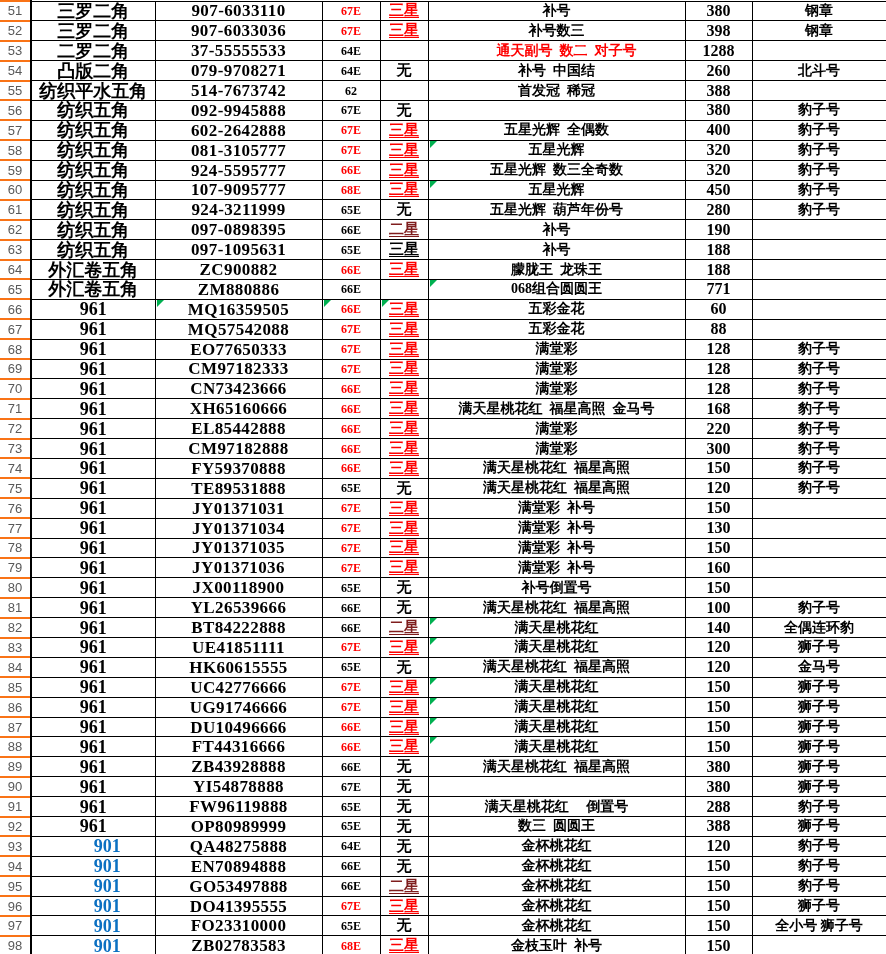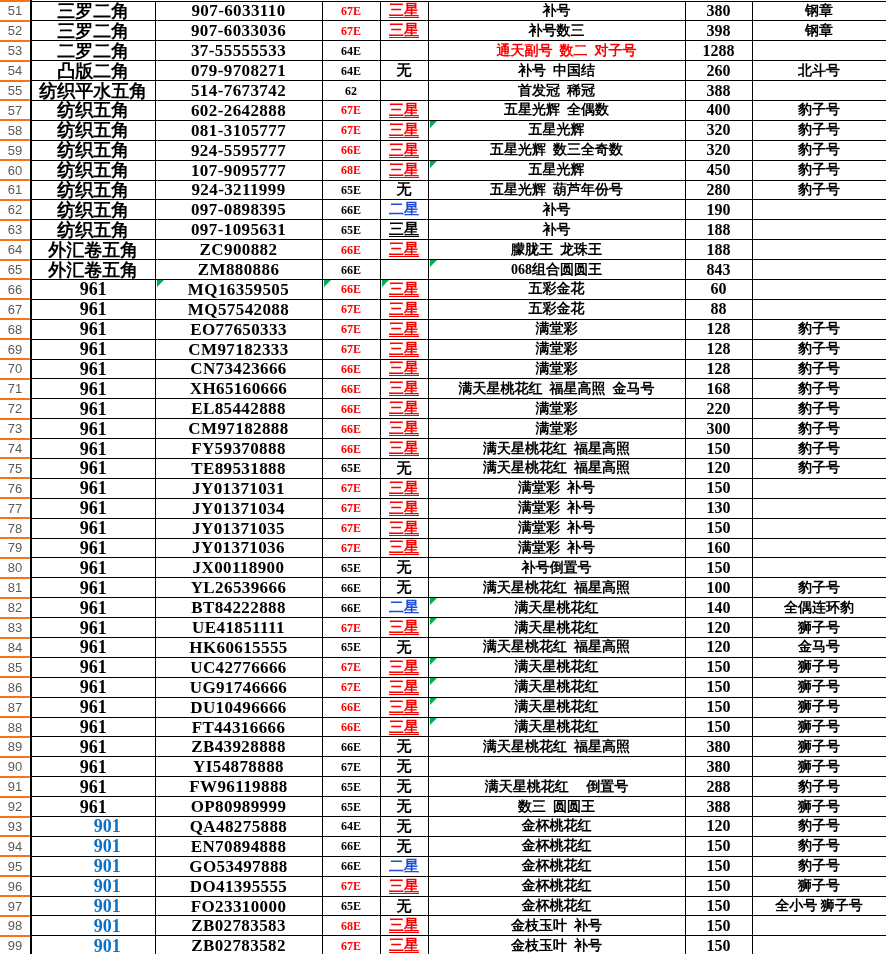--- a/index.html
+++ b/index.html
@@ -13,21 +13,21 @@
      color:#595959;font-size:13px;background:#fff;
      border-top:2px solid #f97316;border-bottom:1px solid #ededed;
      border-left:none;border-right:2px solid #000;}
   td.cat{font-size:18px;}
   td.cat.blue{color:#0b70c2;padding-left:28px;}
   td.serial{font-size:17px;letter-spacing:.4px;}
   td.grade{font-size:12px;}
   td.grade.red{color:#fe0000;}
   td.star{font-size:15px;}
   td.star.red{color:#fe0000;text-decoration:underline;text-underline-offset:2px;}
-  td.star.green{color:#1d4ed8;text-underline-offset:2px;}
+  td.star.green{color:#7f1d1d;text-decoration:underline;text-underline-offset:2px;}
   td.star.black{color:#000;text-decoration:underline;text-underline-offset:2px;}
   td.desc{font-size:14px;}
   td.desc.red{color:#fe0000;padding-left:20px;}
   td.price{font-size:16px;}
   td.note{font-size:14px;}
   .tri{position:absolute;top:0;left:1px;width:0;height:0;
        border-top:7px solid #00b050;border-right:7px solid transparent;}
   .strip{display:flex;height:7px;width:886px;}
   .strip .s1{width:31px;background:#e7eedb;}
   .strip .s2{width:789px;background:#edf1dd;}
@@ -97,20 +97,30 @@
     <td class="rownum">55</td>
     <td class="cat">纺织平水五角</td>
     <td class="serial">514-7673742</td>
     <td class="grade">62</td>
     <td class="star"></td>
     <td class="desc">首发冠  稀冠</td>
     <td class="price">388</td>
     <td class="note"></td>
   </tr>
 
+  <tr>
+    <td class="rownum">56</td>
+    <td class="cat">纺织五角</td>
+    <td class="serial">092-9945888</td>
+    <td class="grade">67E</td>
+    <td class="star">无</td>
+    <td class="desc"></td>
+    <td class="price">380</td>
+    <td class="note">豹子号</td>
+  </tr>
 
   <tr>
     <td class="rownum">57</td>
     <td class="cat">纺织五角</td>
     <td class="serial">602-2642888</td>
     <td class="grade red">67E</td>
     <td class="star red">三星</td>
     <td class="desc">五星光辉  全偶数</td>
     <td class="price">400</td>
     <td class="note">豹子号</td>
@@ -193,21 +203,21 @@
     <td class="note"></td>
   </tr>
 
   <tr>
     <td class="rownum">65</td>
     <td class="cat">外汇卷五角</td>
     <td class="serial">ZM880886</td>
     <td class="grade">66E</td>
     <td class="star"></td>
     <td class="desc">068组合圆圆王<span class="tri"></span></td>
-    <td class="price">843</td>
+    <td class="price">771</td>
     <td class="note"></td>
   </tr>
 
   <tr>
     <td class="rownum">66</td>
     <td class="cat">961</td>
     <td class="serial">MQ16359505<span class="tri"></span></td>
     <td class="grade red">66E<span class="tri"></span></td>
     <td class="star red">三星<span class="tri"></span></td>
     <td class="desc">五彩金花</td>

